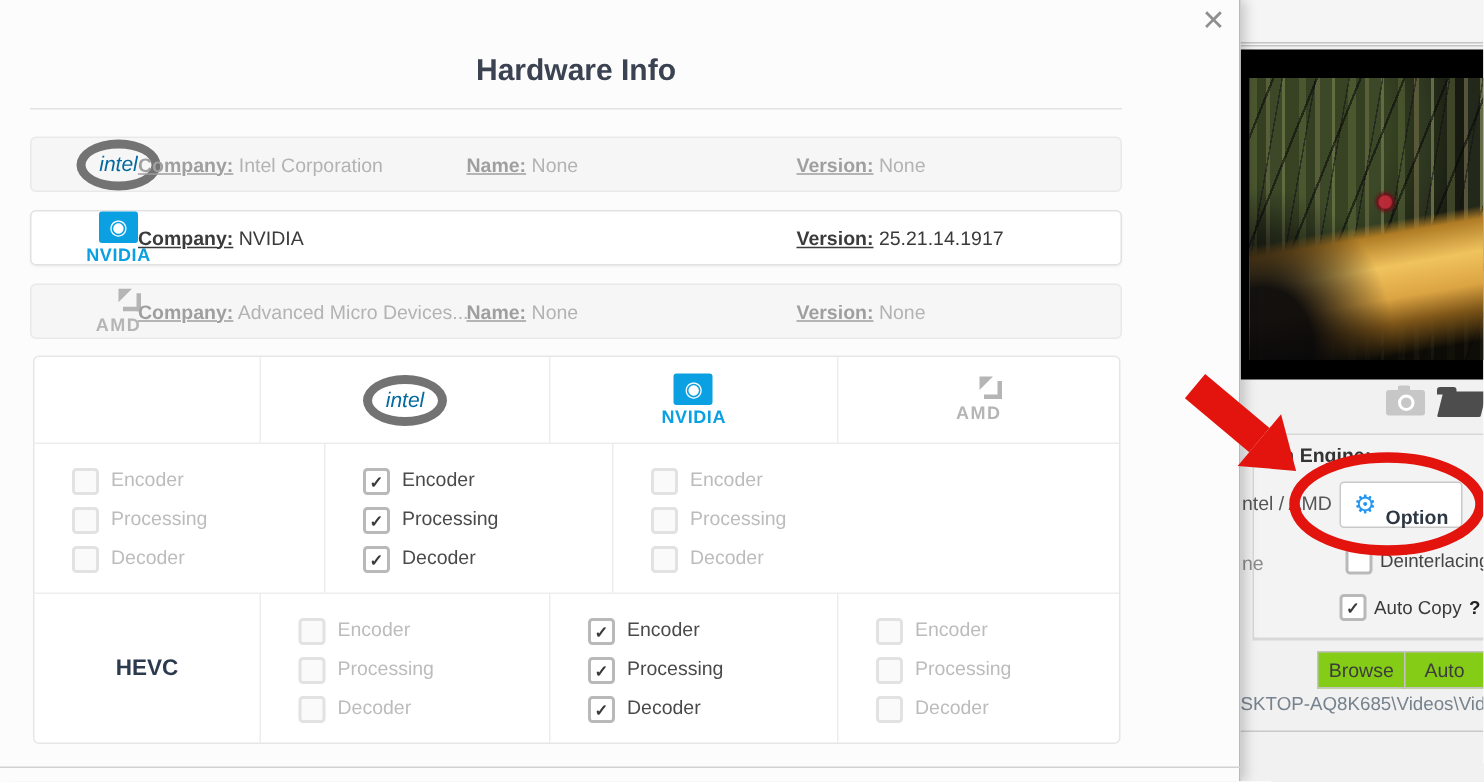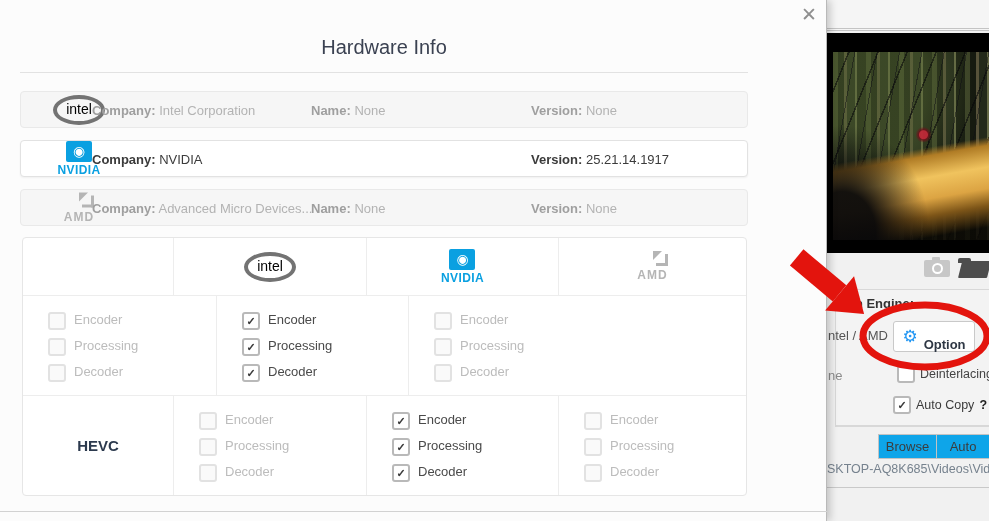--- a/index.html
+++ b/index.html
@@ -32,47 +32,47 @@
   .option-btn{position:absolute;left:66px;top:321px;width:82px;height:31px;background:#fff;border:1px solid #c9c9c9;border-radius:3px;
     display:flex;align-items:center;justify-content:center;gap:6px;box-sizing:border-box;cursor:pointer;}
   .gear{color:#2196f3;font-size:17px;line-height:1;}
   .option-label{font-size:13px;font-weight:bold;color:#2e3744;margin-top:16px;}
   .stray{position:absolute;left:1px;top:368px;font-size:13px;color:#8a8a8a;}
   .rp-check{position:absolute;display:flex;align-items:center;gap:5px;font-size:12.5px;color:#444;white-space:nowrap;}
   .deint{left:70px;top:365px;}
   .acopy{left:66px;top:396px;color:#3a3a3a;}
   .qmark{font-weight:bold;color:#222;}
   .rp-divider1{position:absolute;left:8px;top:426px;width:154px;height:1px;background:#d8d8d8;}
-  .file-btn{position:absolute;top:434px;height:25px;background:#0ea5e9;border:1px solid #c3c3c3;box-sizing:border-box;
+  .file-btn{position:absolute;top:434px;height:25px;background:#84cc16;border:1px solid #c3c3c3;box-sizing:border-box;
     display:flex;align-items:center;justify-content:center;font-size:13px;color:#3c3c3c;cursor:pointer;}
   .browse{left:51px;width:59px;}
   .open{left:109px;width:54px;}
   .out-path{position:absolute;left:0;top:462px;font-size:12.5px;color:#76828e;white-space:nowrap;}
   .rp-divider2{position:absolute;left:0;top:487px;width:162px;height:1px;background:#c9c9c9;}
 
   
   .dialog{position:absolute;left:0;top:0;width:827px;height:521px;background:#fcfcfc;z-index:2;
           border-right:1px solid #b9b9b9;box-sizing:border-box;box-shadow:3px 0 8px rgba(0,0,0,.2);}
   .dlg-close{position:absolute;left:799px;top:3px;font-size:19px;color:#8f8f8f;cursor:pointer;line-height:1;padding:2px;}
-  .dlg-title{position:absolute;left:20px;top:36px;width:728px;text-align:center;font-size:20px;color:#3b4252;}
+  .dlg-title{position:absolute;left:20px;top:36px;width:728px;text-align:center;font-size:20px;color:#3b4252;font-weight:bold;}
   .dlg-sep{position:absolute;left:20px;top:72px;width:728px;height:1px;background:#e2e2e2;}
   .dlg-footer-sep{position:absolute;left:0;top:511px;width:827px;height:1px;background:#d2d2d2;}
 
   .card{position:absolute;left:20px;width:728px;height:37px;border-radius:4px;box-sizing:border-box;}
   .card.off{background:#f6f6f6;border:1px solid #e9e9e9;}
   .card.on{background:#ffffff;border:1px solid #e2e2e2;box-shadow:0 1px 2px rgba(0,0,0,.05);}
   .card .logo-box{position:absolute;left:30px;top:50%;transform:translateY(-50%);width:56px;display:flex;justify-content:center;}
   .card .field{position:absolute;top:50%;transform:translateY(-50%);font-size:13px;white-space:nowrap;}
   .f-company{left:71px;} .f-name{left:290px;} .f-version{left:510px;}
-  .card .lab{font-weight:bold;}
+  .card .lab{font-weight:bold;text-decoration:underline;}
   .card.off .lab{color:#9f9f9f;} .card.off .val{color:#b3b3b3;}
   .card.on .lab{color:#3b3b3b;} .card.on .val{color:#3b3b3b;}
 
   
-  .intel-oval{display:inline-block;border:4px solid #737373;border-radius:50%;padding:3px 9px 5px;color:#000000;font-size:14px;line-height:1;}
+  .intel-oval{display:inline-block;border:6px solid #737373;border-radius:50%;padding:3px 9px 5px;color:#0369a1;font-size:14px;line-height:1;font-style:italic;}
   .nv-logo{display:inline-flex;flex-direction:column;align-items:center;}
   .nv-eye{width:26px;height:21px;background:#0aa0e1;border-radius:2px;color:#fff;display:flex;align-items:center;justify-content:center;font-size:14px;line-height:1;}
   .nv-text{color:#0aa0e1;font-weight:bold;font-size:12px;letter-spacing:.4px;margin-top:1px;}
   .amd-logo{display:inline-flex;flex-direction:column;align-items:flex-end;color:#b5b5b5;}
   .amd-mark{width:15px;height:15px;position:relative;margin-bottom:2px;}
   .amd-mark::before{content:"";position:absolute;right:0;top:3px;bottom:0;width:3px;background:currentColor;}
   .amd-mark::after{content:"";position:absolute;left:3px;bottom:0;right:0;height:3px;background:currentColor;}
   .amd-tri{position:absolute;left:0;top:0;width:0;height:0;border-top:9px solid #b5b5b5;border-right:9px solid transparent;}
   .amd-text{font-weight:bold;font-size:12px;letter-spacing:1px;}
 

